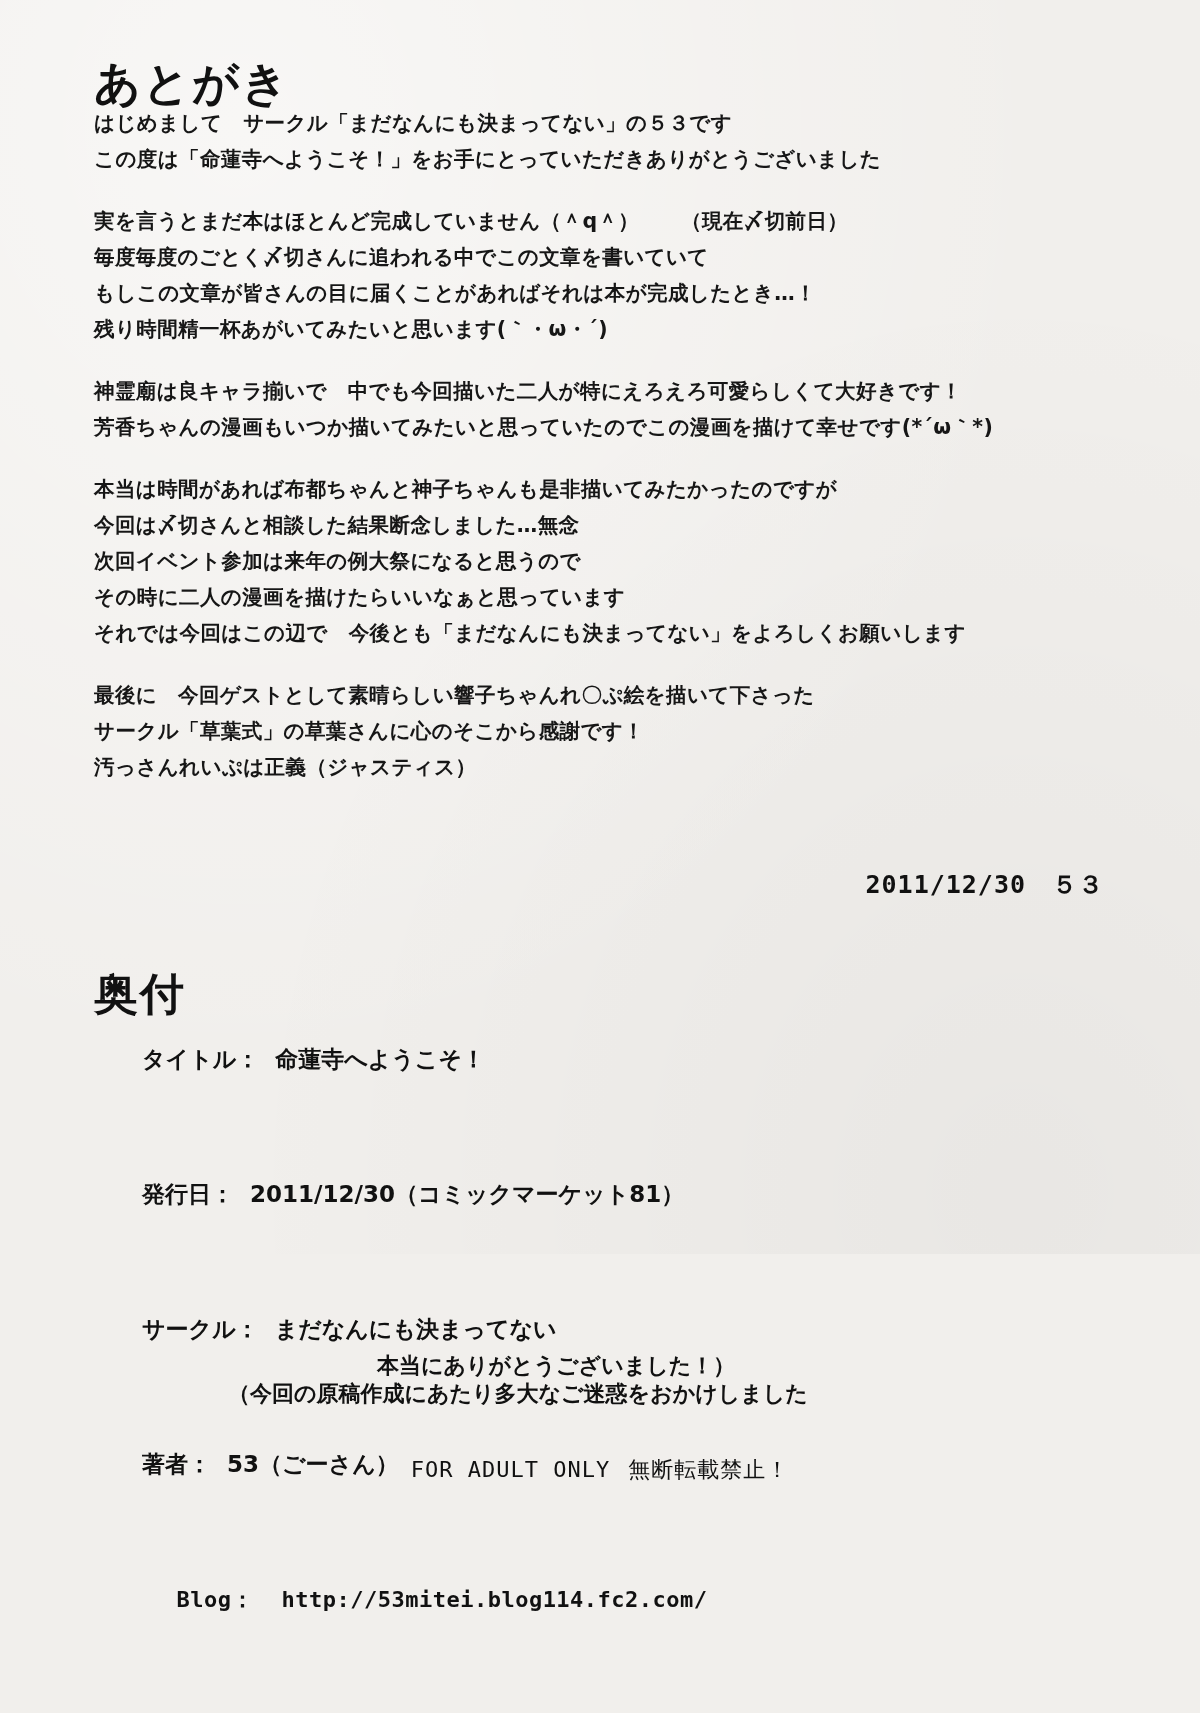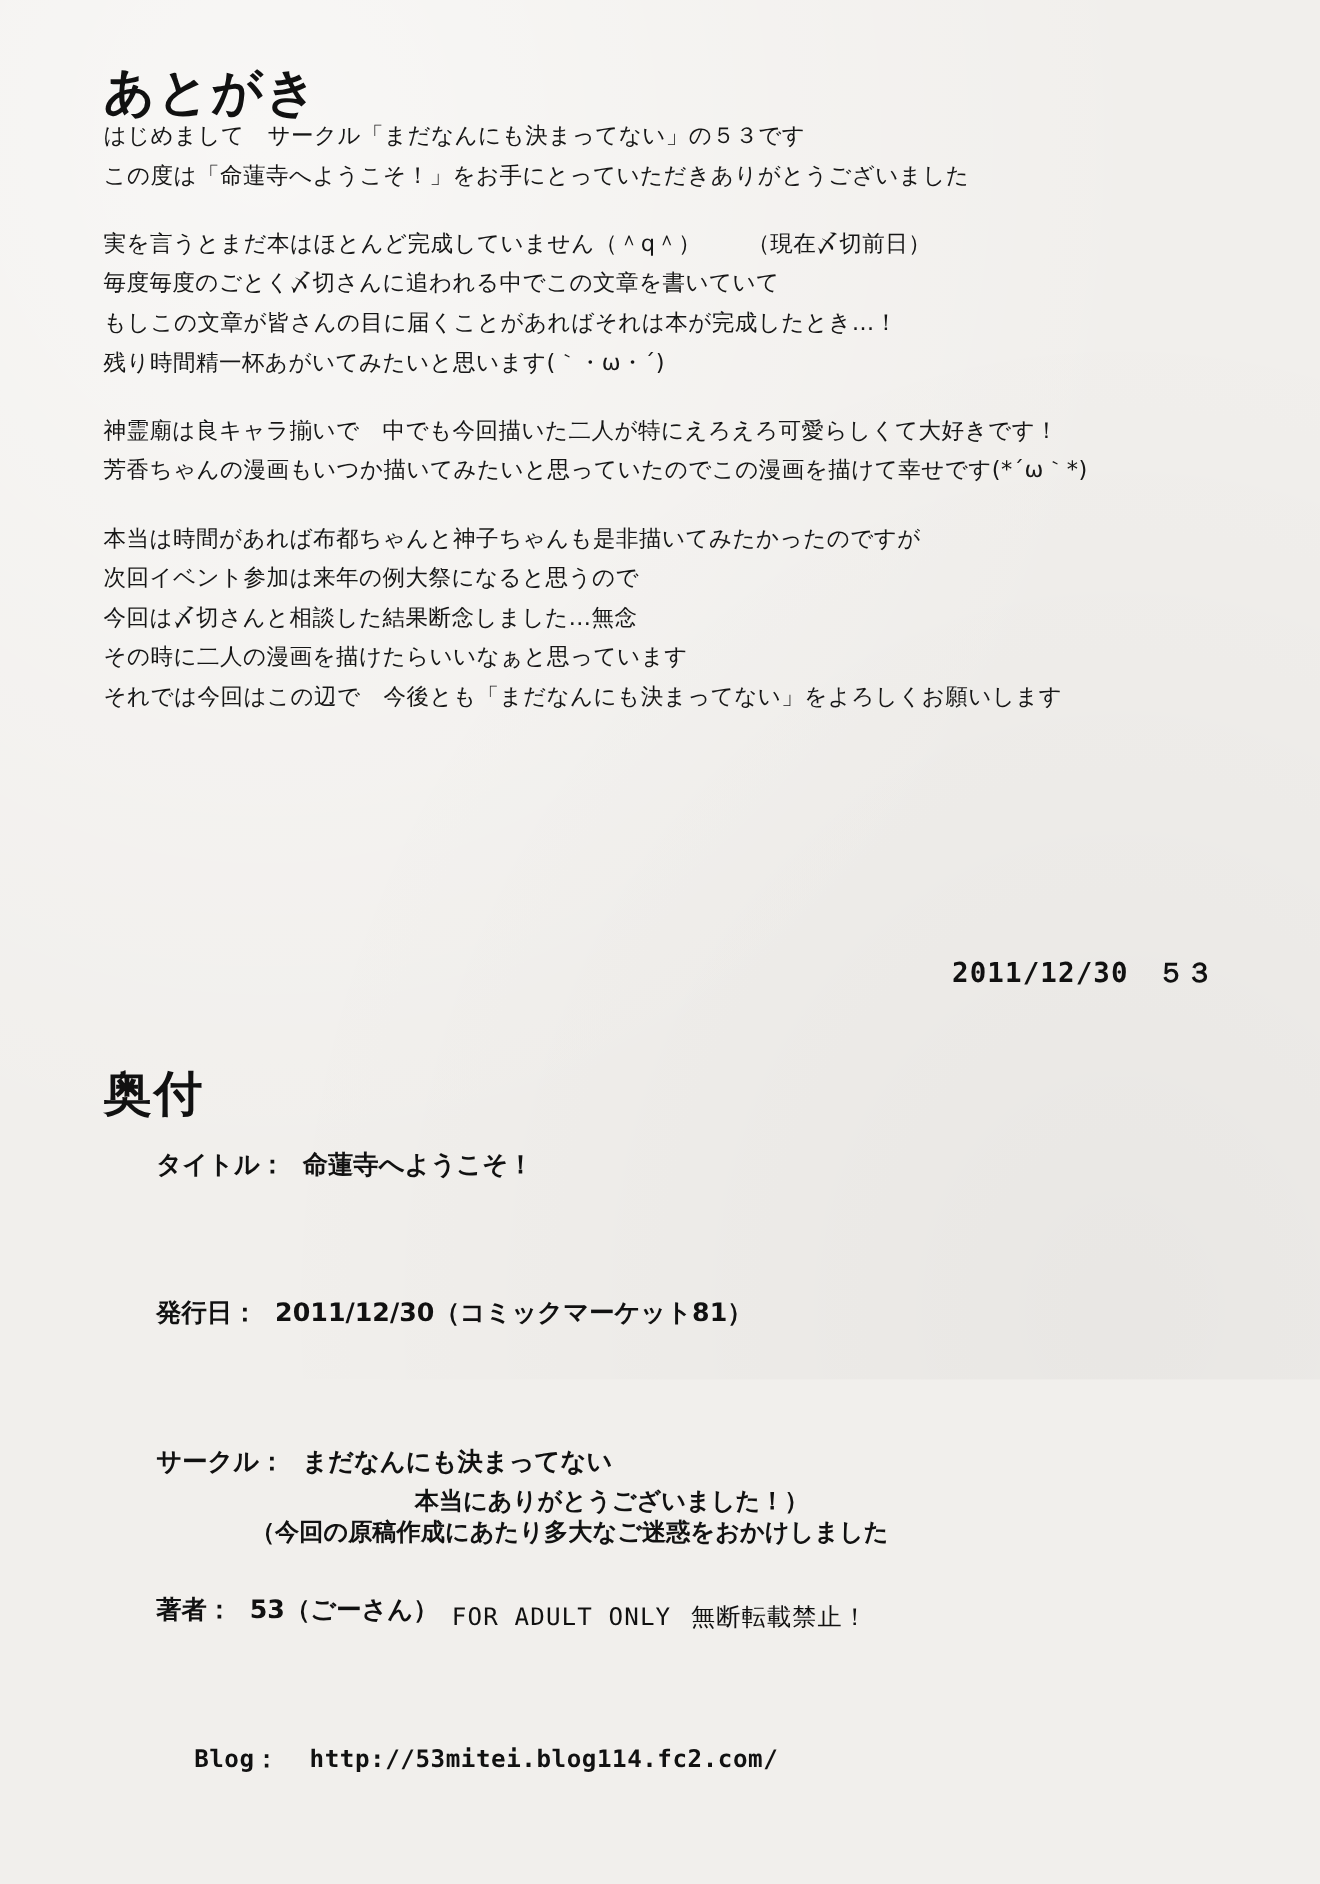--- a/index.html
+++ b/index.html
@@ -56,20 +56,21 @@
   .para:last-child {
     margin-bottom: 0;
   }
   .line {
     font-size: 20.5px;
     line-height: 36px;
     white-space: pre;
     color: #161616;
     font-family: "DejaVu Sans", sans-serif;
     letter-spacing: 0.4px;
+    font-weight: bold;
   }
 
   
   #signature {
     position: absolute;
     right: 96px;
     top: 868px;
     font-family: "DejaVu Sans Mono", monospace;
     font-weight: bold;
     font-size: 25px;
@@ -170,26 +171,31 @@
       <div class="line">残り時間精一杯あがいてみたいと思います(｀・ω・´)</div>
     </div>
 
     <div class="para">
       <div class="line">神霊廟は良キャラ揃いで　中でも今回描いた二人が特にえろえろ可愛らしくて大好きです！</div>
       <div class="line">芳香ちゃんの漫画もいつか描いてみたいと思っていたのでこの漫画を描けて幸せです(*´ω｀*)</div>
     </div>
 
     <div class="para">
       <div class="line">本当は時間があれば布都ちゃんと神子ちゃんも是非描いてみたかったのですが</div>
+      <div class="line">今回は〆切さんと相談した結果断念しました…無念</div>
       <div class="line">次回イベント参加は来年の例大祭になると思うので</div>
-      <div class="line">今回は〆切さんと相談した結果断念しました…無念</div>
       <div class="line">その時に二人の漫画を描けたらいいなぁと思っています</div>
       <div class="line">それでは今回はこの辺で　今後とも「まだなんにも決まってない」をよろしくお願いします</div>
     </div>
 
+    <div class="para">
+      <div class="line">最後に　今回ゲストとして素晴らしい響子ちゃんれ〇ぷ絵を描いて下さった</div>
+      <div class="line">サークル「草葉式」の草葉さんに心のそこから感謝です！</div>
+      <div class="line">汚っさんれいぷは正義（ジャスティス）</div>
+    </div>
 
   </div>
 
   <div id="signature">
     <span>2011/12/30</span><span class="sig-author">５３</span>
   </div>
 
   <h2 class="section-heading" id="colophon-heading">奥付</h2>
 
   <div id="colophon-list">

